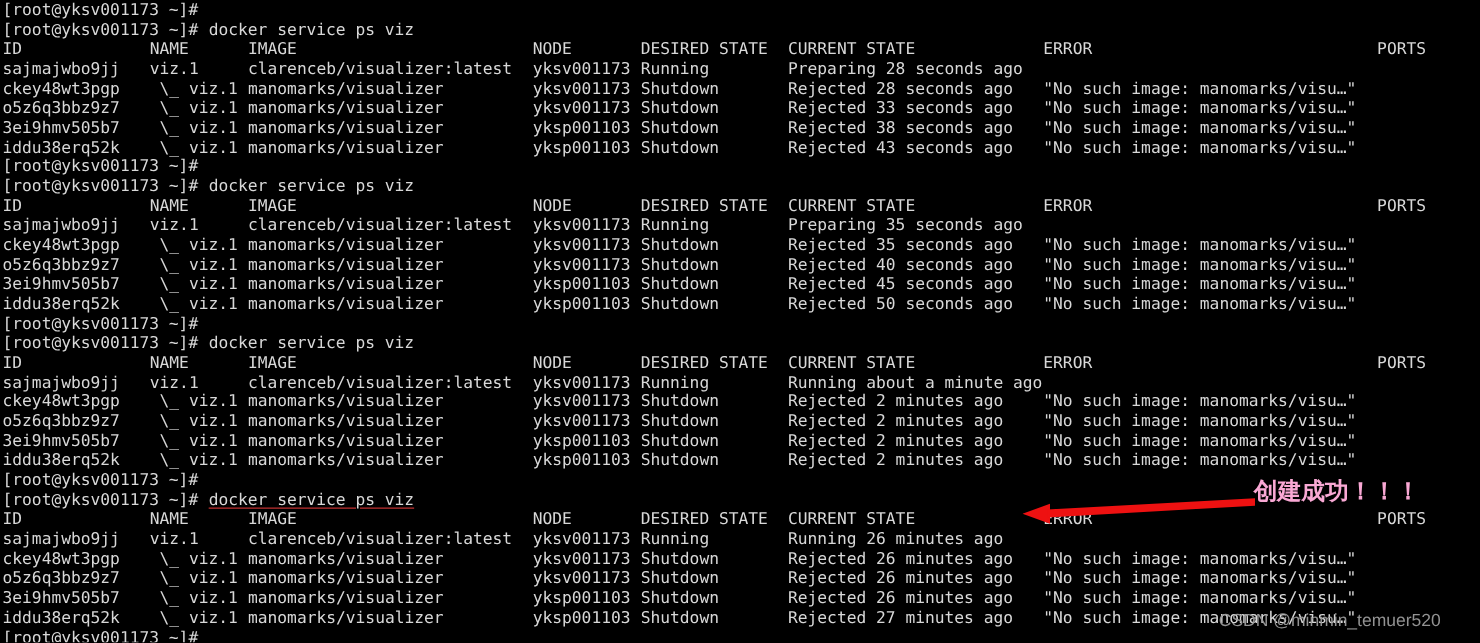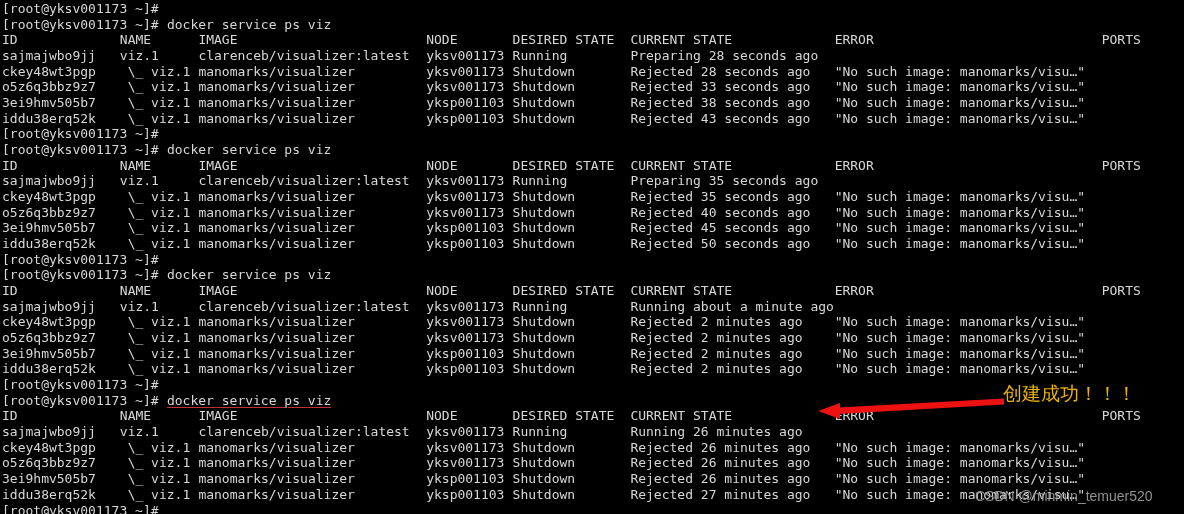--- a/index.html
+++ b/index.html
@@ -37,24 +37,24 @@
     text-decoration: underline;
     text-decoration-color: #c03030;
     text-underline-offset: 2px;
     text-decoration-thickness: 1px;
   }
   .row-abs { position: absolute; top: 0; white-space: pre; }
 
   
   .annot-text {
     position: absolute;
-    color: #eab308;
+    color: #f9a8d4;
     font-family: "DejaVu Sans", "Liberation Sans", sans-serif;
     font-size: 19px;
-    font-weight: 400;
+    font-weight: 700;
     letter-spacing: 0px;
     white-space: nowrap;
   }
   .arrow-svg {
     position: absolute;
     pointer-events: none;
   }
   .watermark {
     position: absolute;
     color: #9a9a9a;

